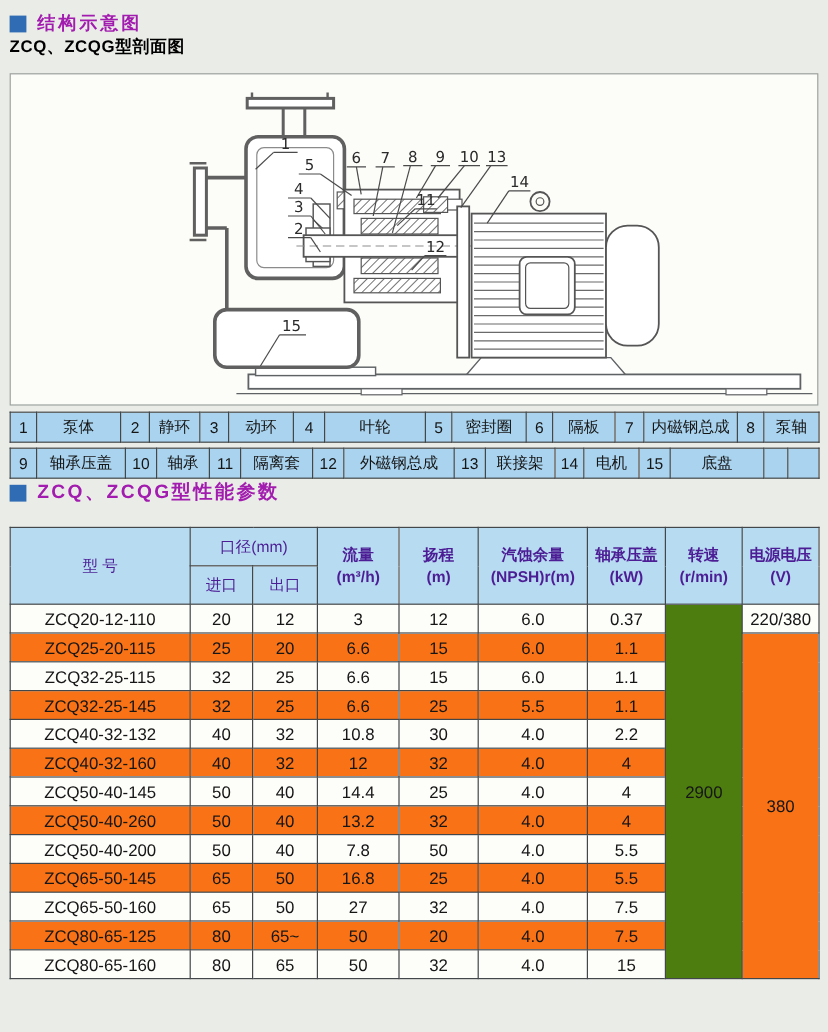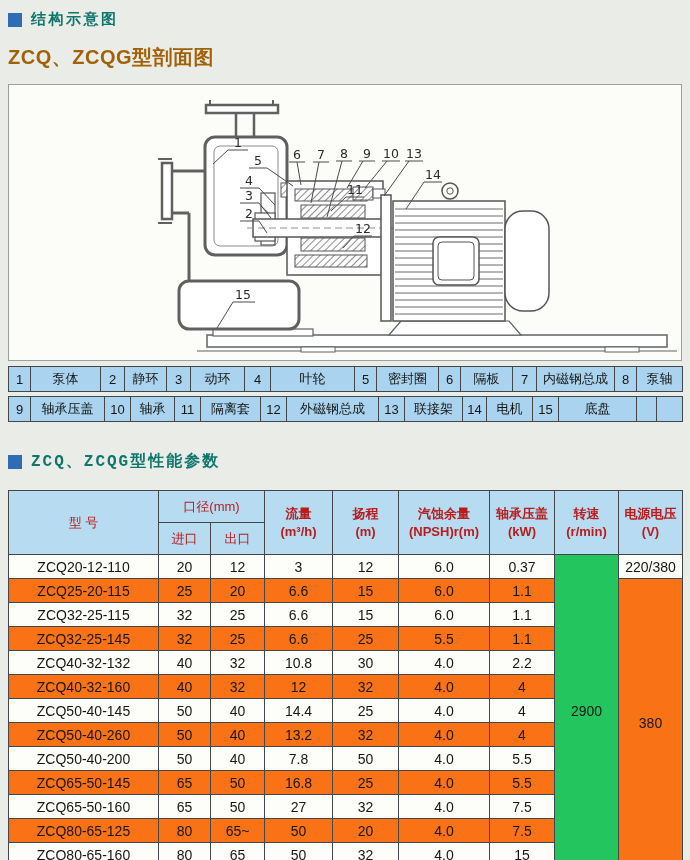--- a/index.html
+++ b/index.html
@@ -7,47 +7,47 @@
     width:690px;height:860px;
     background:#eaece7;
     font-family:"Liberation Sans","DejaVu Sans",sans-serif;
     color:#161616;
     -webkit-font-smoothing:antialiased;
   }
   .page{box-sizing:border-box;width:690px;height:860px;padding:8px;overflow:hidden;}
 
   .sec-head{display:flex;align-items:center;gap:9px;margin-top:2px;}
   .bullet{width:14px;height:14px;background:#2f6cb4;flex:0 0 auto;}
-  .sec-title{font-size:15px;font-weight:bold;letter-spacing:2.5px;color:#0f766e;}
+  .sec-title{font-size:15px;font-weight:bold;letter-spacing:2.5px;color:#a21caf;}
   .sec-title.big{font-size:16px;letter-spacing:2px;}
-  .sub-title{margin-top:15px;font-size:20px;font-weight:bold;color:#a16207;letter-spacing:0.5px;}
+  .sub-title{margin-top:1px;font-size:14px;font-weight:bold;color:#000000;letter-spacing:0.5px;}
 
   .diagram-box{
     margin-top:13px;width:674px;height:277px;box-sizing:border-box;
     background:#fcfcf9;border:1px solid #9aa09c;
   }
 
   table{border-collapse:collapse;table-layout:fixed;}
   .parts{width:674px;margin-top:5px;}
   .parts + .parts{margin-top:4px;}
   .parts td{
     border:1px solid #43474a;background:#a9d3ee;height:24px;
     text-align:center;font-size:13px;padding:0;white-space:nowrap;overflow:hidden;
   }
 
   .perf{width:674px;margin-top:18px;background:#fdfdfa;}
   .perf th,.perf td{
     border:1px solid #43474a;text-align:center;padding:0;
     white-space:nowrap;overflow:hidden;
   }
-  .perf thead th{background:#b7dbf1;font-weight:normal;font-size:13px;height:31px;color:#b91c1c;}
+  .perf thead th{background:#b7dbf1;font-weight:normal;font-size:13px;height:31px;color:#4c1d95;}
   .perf thead th .l{display:block;line-height:1.35;font-weight:bold;}
   .perf tbody td{height:23px;font-size:14px;background:#fdfdfa;}
   .perf tbody tr.blue td{background:#f97316;}
-  .perf tbody td.span-cell{background:#22c55e;}
+  .perf tbody td.span-cell{background:#4d7c0f;}
 
   svg text{font-family:"DejaVu Sans","Liberation Sans",sans-serif;font-size:12.5px;fill:#2b2b2b;}
 </style>
 </head>
 <body>
 
 <div class="page">
 
   <div class="sec-head">
     <span class="bullet"></span>
@@ -266,21 +266,21 @@
       <td>14</td>
           <td>电机</td>
       <td>15</td>
           <td>底盘</td>
       <td></td>
           <td></td>
     </tr>
   </tbody>
     </table>
 
-  <div class="sec-head" style="margin-top:29px;font-family:Liberation Mono, monospace;">
+  <div class="sec-head" style="margin-top:1px;">
     <span class="bullet"></span>
     <span class="sec-title big">ZCQ、ZCQG型性能参数</span>
   </div>
 
   <table class="perf">
     <colgroup>
       <col style="width:150px">
         <col style="width:52px">
         <col style="width:54px">
         <col style="width:68px">

